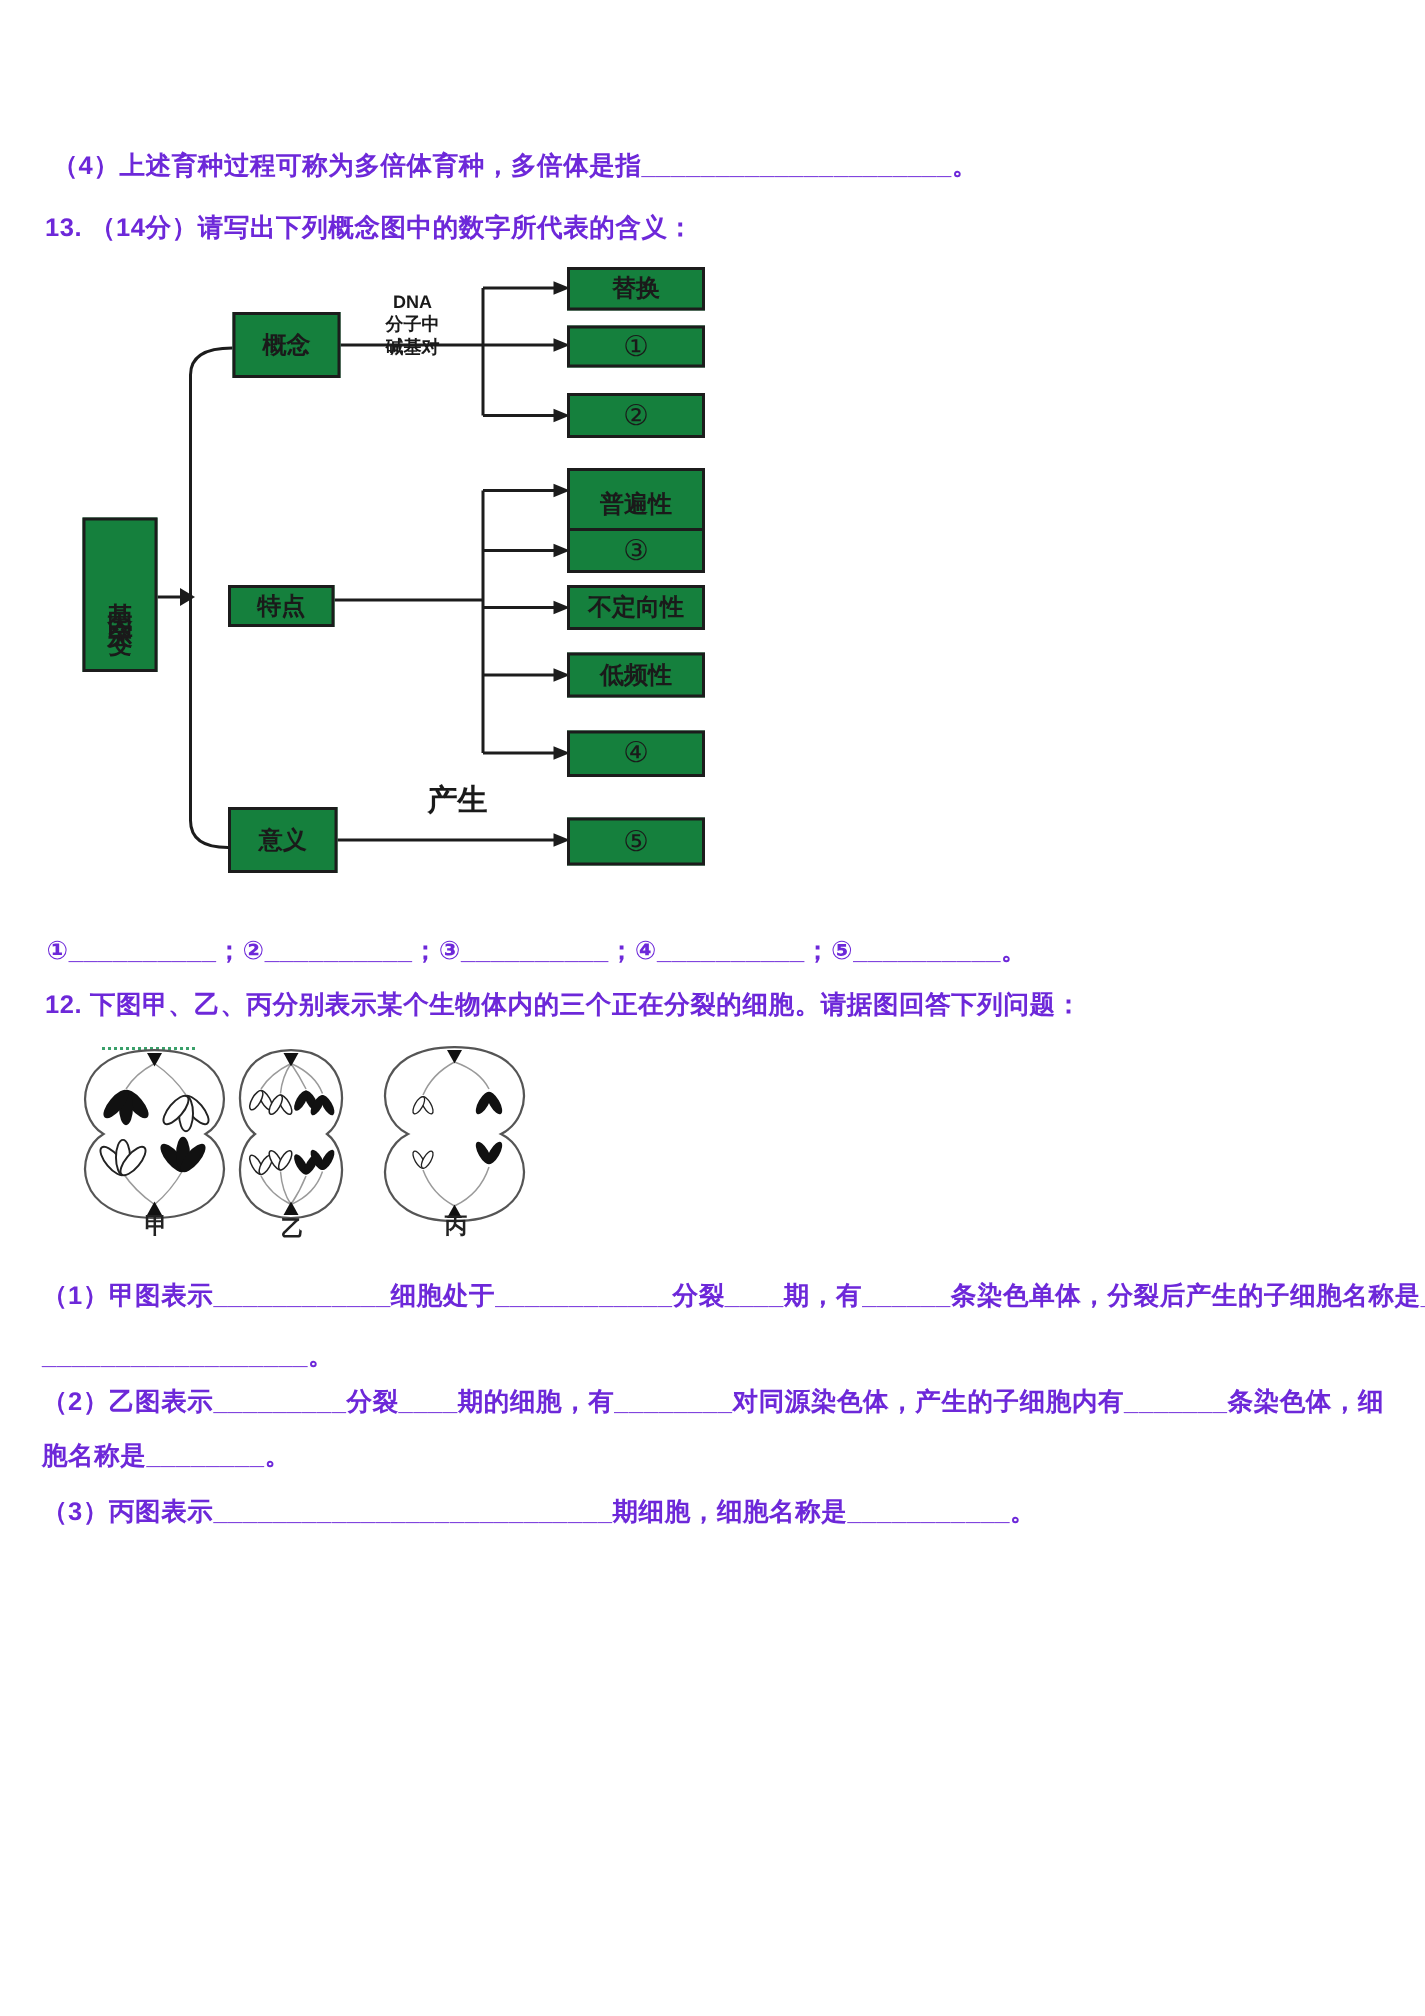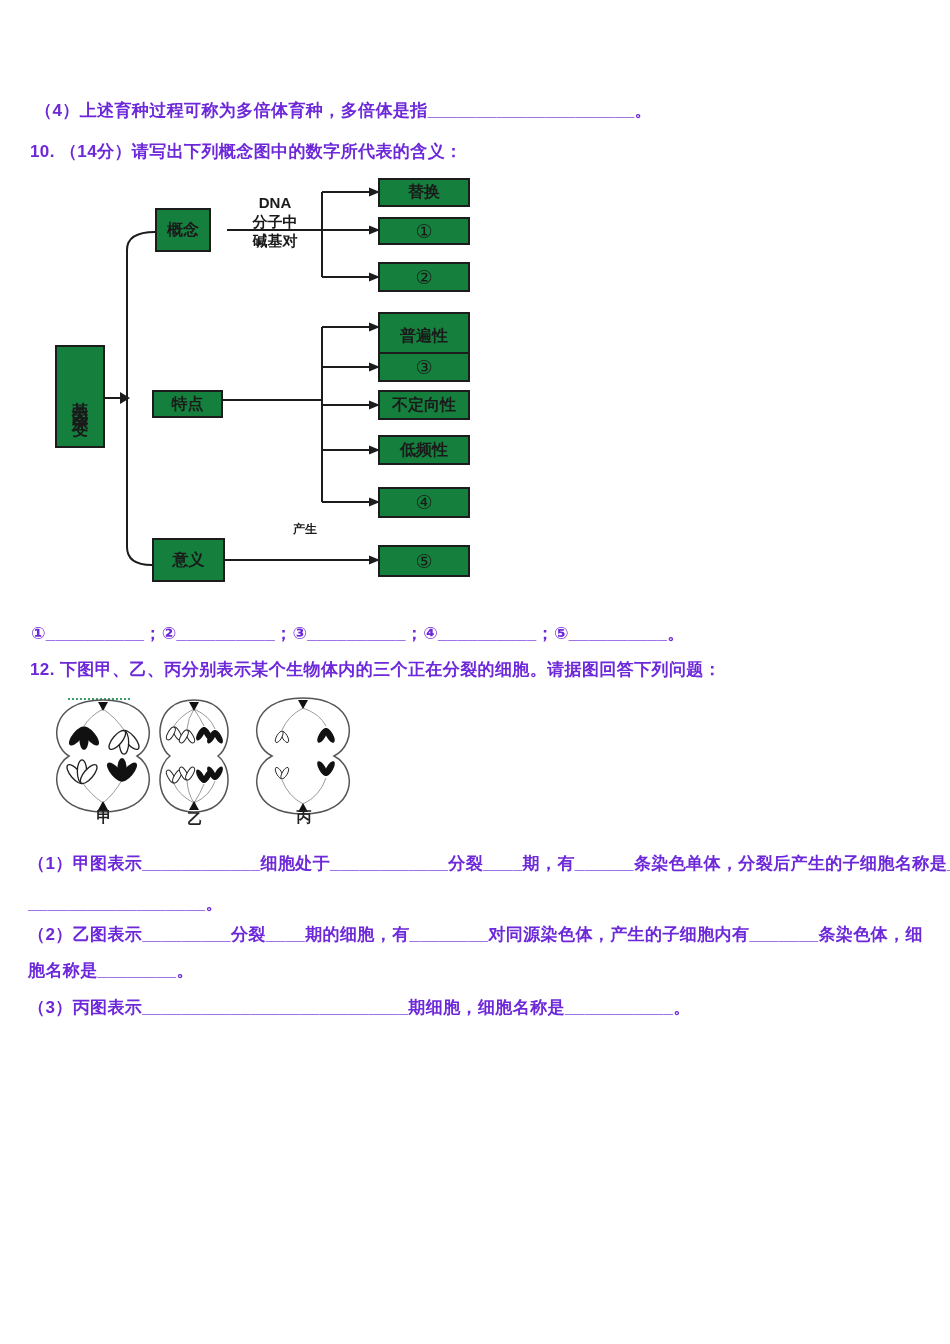--- a/index.html
+++ b/index.html
@@ -33,21 +33,21 @@
   .rootbox{
     writing-mode:vertical-rl;
     letter-spacing:6px;
     font-size:17px;
     padding-top:6px;
   }
   .edge-label{
     position:absolute;
     text-align:center;
     font-weight:700;
-    font-size:15px;
+    font-size:12px;
     line-height:1.25;
     color:#1a1a1a;
   }
   .cell-label{
     position:absolute;
     font-size:15px;font-weight:700;color:#222;
     width:24px;text-align:center;
   }
   .green-dots{
     position:absolute;
@@ -56,21 +56,21 @@
   }
   svg{position:absolute;}
 </style>
 </head>
 <body>
 
 <div class="page">
 
   <div class="tline" style="left:35px;top:99px;">（4）上述育种过程可称为多倍体育种，多倍体是指_____________________。</div>
 
-  <div class="tline" style="left:30px;top:140px;">10. （14分）请写出下列概念图中的数字所代表的含义：</div>
+  <div class="tline" style="left:30px;top:140px;">13. （14分）请写出下列概念图中的数字所代表的含义：</div>
 
   <div style="position:absolute;left:30px;top:170px;width:460px;height:430px;">
 
     <svg style="left:0;top:0;" width="460" height="430" viewBox="0 0 460 430">
       <g stroke="#1c1c1c" stroke-width="2" fill="none">
 
         <path d="M125,62 Q97,62 97,80 L97,377 Q97,395 122,395"></path>
 
         <line x1="75" y1="228" x2="90" y2="228"></line>
 
@@ -99,30 +99,30 @@
         <polygon points="339,192.5 339,201.5 350,197"></polygon>
         <polygon points="339,230.5 339,239.5 350,235"></polygon>
         <polygon points="339,275.5 339,284.5 350,280"></polygon>
         <polygon points="339,327.5 339,336.5 350,332"></polygon>
         <polygon points="339,385.5 339,394.5 350,390"></polygon>
       </g>
     </svg>
 
     <div class="dbox rootbox" style="left:25px;top:175px;width:50px;height:103px;">基因突变</div>
 
-    <div class="dbox" style="left:125px;top:38px;width:56px;height:44px;">概念</div>
+    <div class="dbox" style="left:125px;top:38px;width:72px;height:44px;">概念</div>
     <div class="dbox" style="left:122px;top:220px;width:71px;height:28px;">特点</div>
     <div class="dbox" style="left:122px;top:368px;width:73px;height:44px;">意义</div>
 
     <div class="edge-label" style="left:195px;top:24px;width:100px;">
       <div>DNA</div>
       <div>分子中</div>
       <div>碱基对</div>
     </div>
-    <div class="edge-label" style="left:235px;top:352px;width:80px;font-size:12px;">产生</div>
+    <div class="edge-label" style="left:235px;top:352px;width:80px;font-size:20px;">产生</div>
 
     <div class="dbox leaf" style="left:348px;top:8px;width:92px;height:29px;">替换</div>
     <div class="dbox num" style="left:348px;top:47px;width:92px;height:28px;">①</div>
     <div class="dbox num" style="left:348px;top:92px;width:92px;height:30px;">②</div>
     <div class="dbox leaf" style="left:348px;top:142px;width:92px;height:48px;">普遍性</div>
     <div class="dbox num" style="left:348px;top:182px;width:92px;height:30px;">③</div>
     <div class="dbox leaf" style="left:348px;top:220px;width:92px;height:30px;">不定向性</div>
     <div class="dbox leaf" style="left:348px;top:265px;width:92px;height:30px;">低频性</div>
     <div class="dbox num" style="left:348px;top:317px;width:92px;height:31px;">④</div>
     <div class="dbox num" style="left:348px;top:375px;width:92px;height:32px;">⑤</div>

